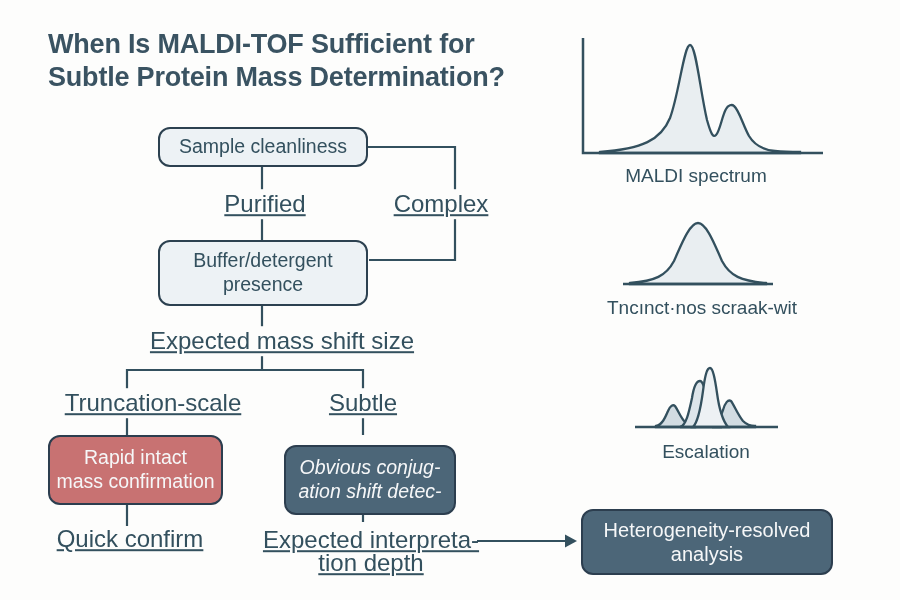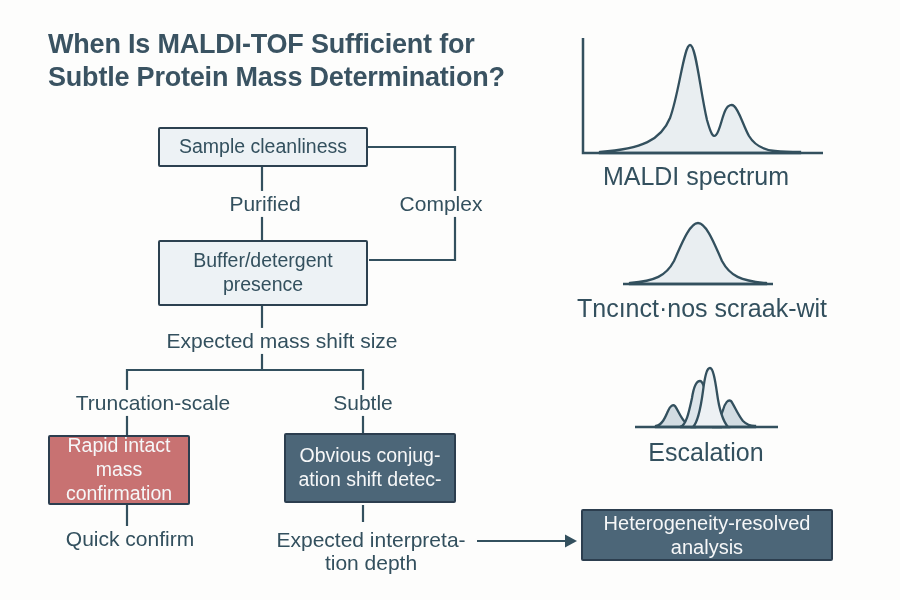--- a/index.html
+++ b/index.html
@@ -18,34 +18,34 @@
     font-family:"Liberation Sans","DejaVu Sans",sans-serif;color:var(--ink);
     overflow:hidden;
   }
   .title{
     position:absolute;left:48px;top:28px;
     font-size:27px;font-weight:700;line-height:1.22;color:#3a5362;letter-spacing:-.2px;
   }
   svg.overlay{position:absolute;left:0;top:0;}
   .node{
     position:absolute;display:flex;flex-direction:column;align-items:center;justify-content:center;
-    border:2px solid var(--ink-dark);border-radius:2px;background:var(--box-light);
+    border:2px solid var(--ink-dark);border-radius:12px;background:var(--box-light);
     font-size:19.5px;line-height:1.22;text-align:center;color:var(--ink);
   }
   .node.red{background:var(--accent-red);color:#f6f7f8;border-color:#2c3e4f;}
   .node.slate{background:var(--accent-slate);color:#f6f7f8;border-color:#2c3e4f;}
   .edge-label{
     position:absolute;transform:translate(-50%,-50%);
-    font-size:21px;line-height:1.15;color:var(--ink);white-space:nowrap;
-    background:var(--bg);padding:1px 6px;
+    font-size:24px;line-height:1.15;color:var(--ink);white-space:nowrap;
+    background:var(--bg);padding:1px 6px;text-decoration:underline;
   }
   .edge-label.plain{background:transparent;padding:1px 2px;}
   .spec-label{
     position:absolute;transform:translate(-50%,-50%);
-    font-size:25px;color:var(--ink);white-space:nowrap;
+    font-size:19px;color:var(--ink);white-space:nowrap;
   }
 </style>
 </head>
 <body>
 
 <div class="canvas">
 
   <div class="title">
     <div>When Is MALDI-TOF Sufficient for</div>
     <div>Subtle Protein Mass Determination?</div>
@@ -66,31 +66,31 @@
 
   <div class="node" style="left:158px;top:127px;width:210px;height:40px;">
     <div>Sample cleanliness</div>
   </div>
 
   <div class="node" style="left:158px;top:240px;width:210px;height:66px;">
     <div>Buffer/detergent</div>
     <div>presence</div>
   </div>
 
-  <div class="node red" style="left:48px;top:435px;width:142px;height:70px;">
+  <div class="node red" style="left:48px;top:435px;width:175px;height:70px;">
     <div>Rapid intact</div>
     <div>mass confirmation</div>
   </div>
 
-  <div class="node slate" style="left:284px;top:433px;width:172px;height:70px;">
+  <div class="node slate" style="left:284px;top:445px;width:172px;height:70px;font-style:italic;">
     <div>Obvious conjug-</div>
     <div>ation shift detec-</div>
   </div>
 
-  <div class="node slate" style="left:581px;top:509px;width:252px;height:52px;font-size:20px;">
+  <div class="node slate" style="left:581px;top:509px;width:252px;height:66px;font-size:20px;">
     <div>Heterogeneity-resolved</div>
     <div>analysis</div>
   </div>
 
   <div class="edge-label" style="left:265px;top:204px;">Purified</div>
   <div class="edge-label" style="left:441px;top:204px;">Complex</div>
   <div class="edge-label" style="left:282px;top:341px;">Expected mass shift size</div>
   <div class="edge-label" style="left:153px;top:403px;">Truncation-scale</div>
   <div class="edge-label" style="left:363px;top:403px;">Subtle</div>
   <div class="edge-label plain" style="left:130px;top:539px;">Quick confirm</div>

